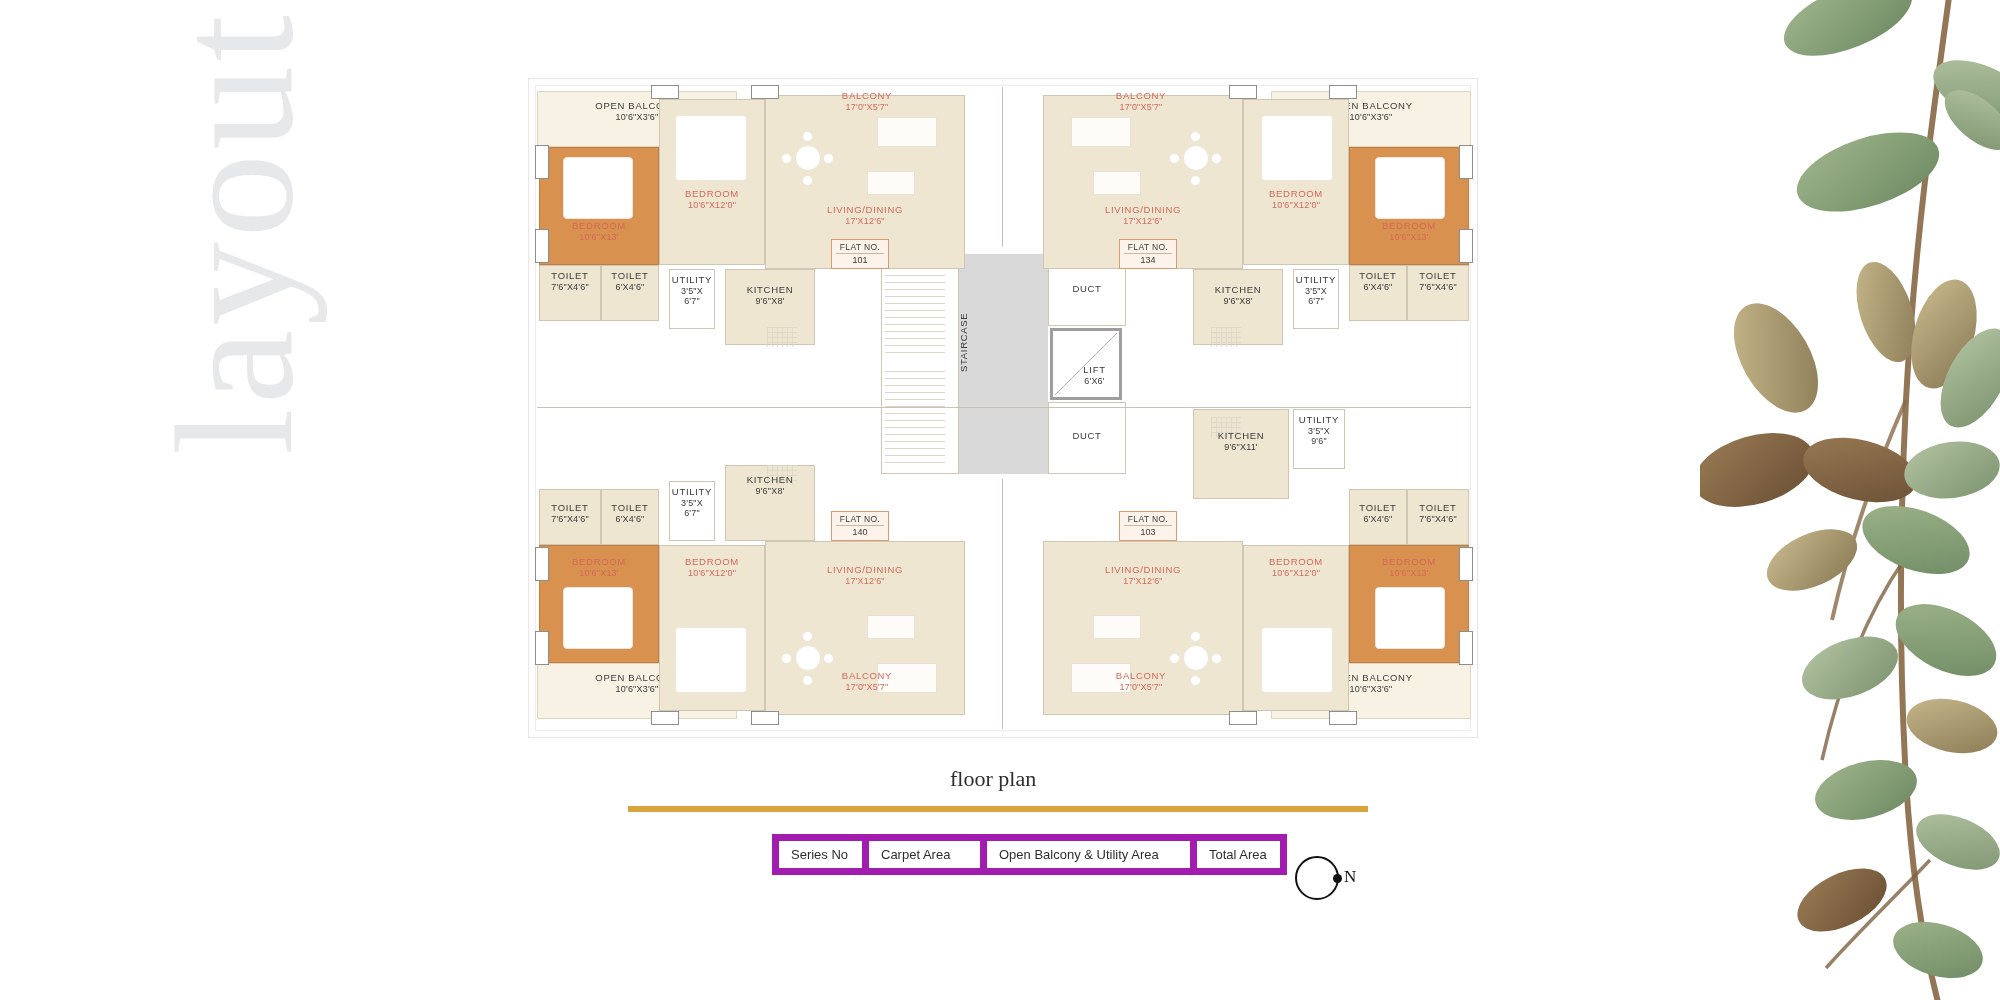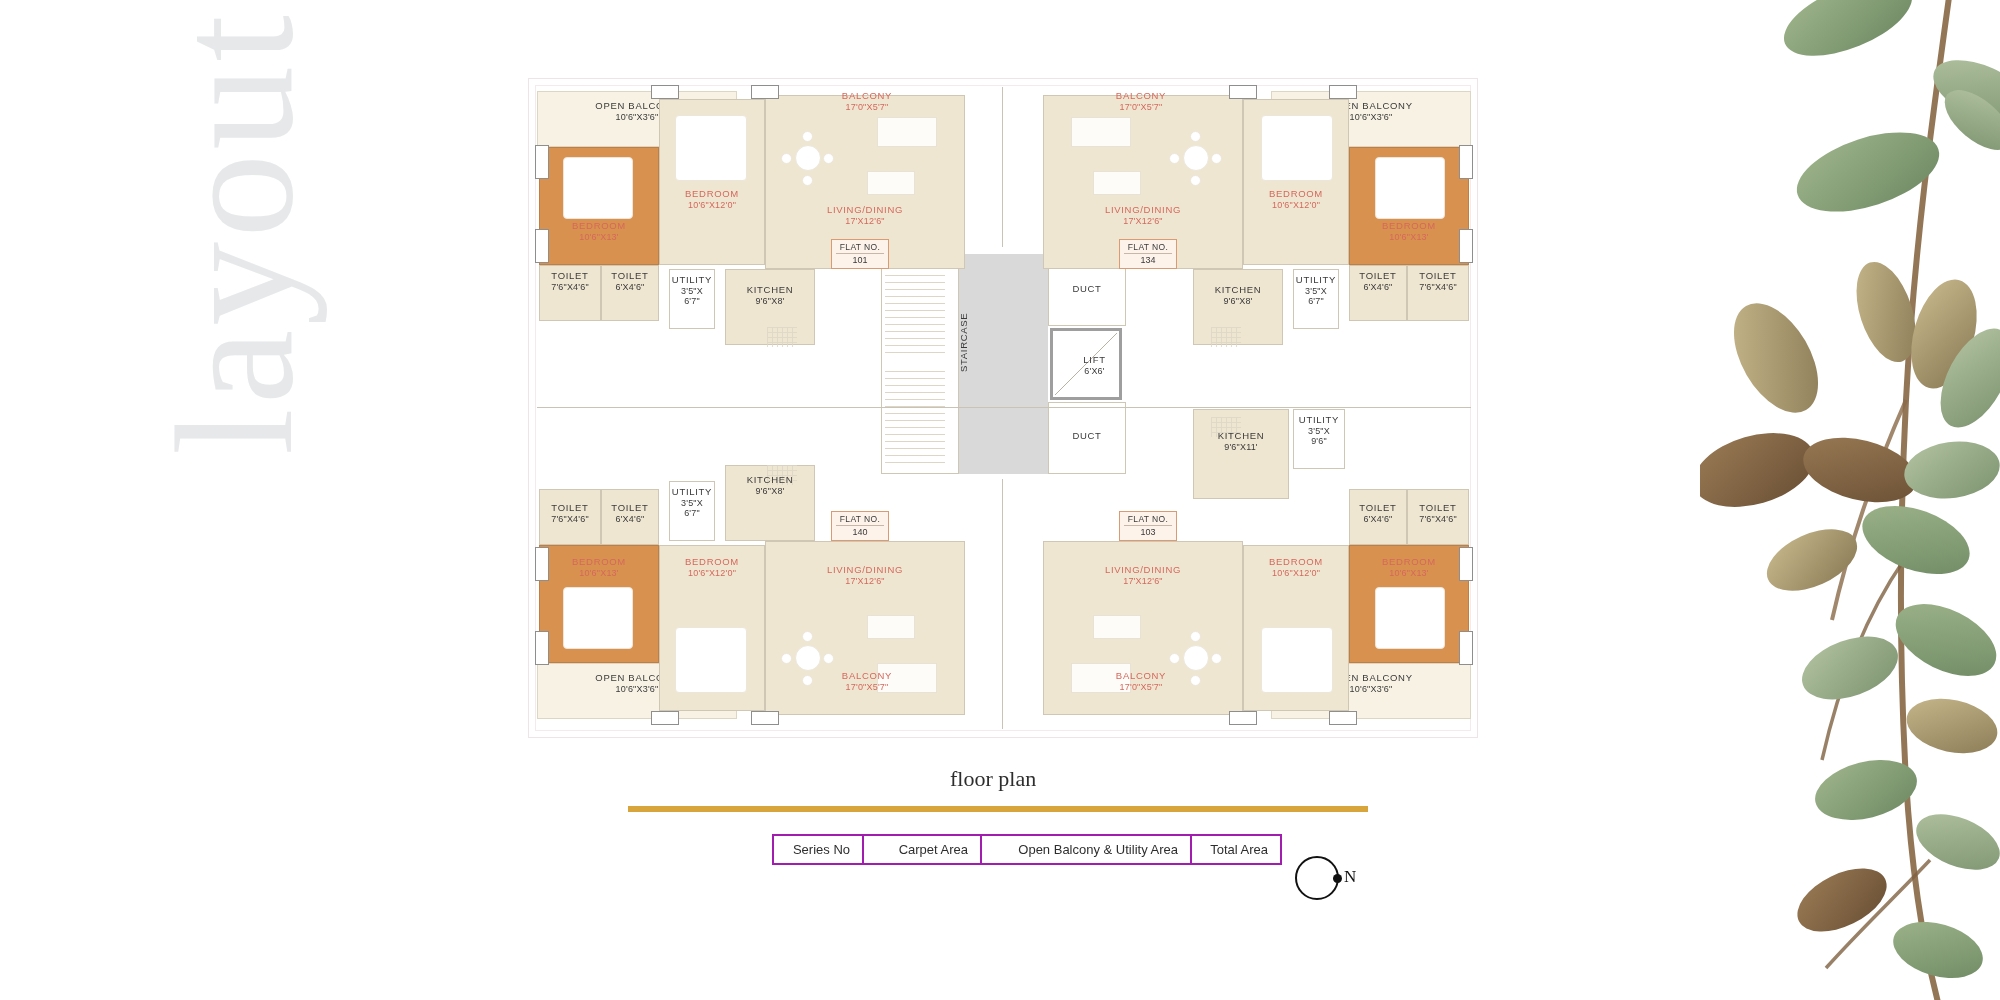--- a/index.html
+++ b/index.html
@@ -74,21 +74,21 @@
   
   #note { position:absolute; left:628px; top:855px; width:180px;
           font-family:"Liberation Serif", serif; font-size:13px; color:#222;
           line-height:1.45; }
   #note b { font-weight:bold; }
 
   
   #areatable { position:absolute; left:772px; top:834px; border-collapse:collapse;
                font-family:"Liberation Sans", sans-serif; }
   #areatable th, #areatable td {
-      border:2px solid #a21caf; text-align:right; color:#2e2e2e;
+      border:7px solid #a21caf; text-align:left; color:#2e2e2e;
       font-weight:normal; padding:6px 12px; font-size:13px; }
   #areatable th { font-size:13px; }
   .c-series { width:90px; } .c-carpet { width:118px; }
   .c-open   { width:210px; } .c-total { width:90px; }
 
   
   #compass { position:absolute; left:1295px; top:856px; width:62px; height:46px; }
   #compass .ring { position:absolute; left:0; top:0; width:44px; height:44px;
                    border:2.5px solid #111; border-radius:50%; }
   #compass .dot  { position:absolute; left:38px; top:18px; width:9px; height:9px;
@@ -120,21 +120,21 @@
 
     <div class="rm white" style="left:519px; top:175px; width:78px; height:72px;"></div>
     <div class="lbl dark" style="left:519px; top:205px; width:78px;">
       <span class="t1">DUCT</span>
     </div>
 
     <div class="rm white" style="left:521px; top:249px; width:72px; height:72px; border:3px solid #9e9e9e;"></div>
     <svg style="position:absolute; left:524px; top:252px; width:66px; height:66px;">
       <line x1="2" y1="64" x2="64" y2="2" stroke="#b8b2a4" stroke-width="1"></line>
     </svg>
-    <div class="lbl dark" style="left:521px; top:276px; width:89px;">
+    <div class="lbl dark" style="left:521px; top:286px; width:89px;">
       <span class="t1">LIFT</span>
       <span class="t2">6'X6'</span>
     </div>
 
     <div class="rm white" style="left:519px; top:323px; width:78px; height:72px;"></div>
     <div class="lbl dark" style="left:519px; top:352px; width:78px;">
       <span class="t1">DUCT</span>
     </div>
 
     <div class="thin" style="left:473px; top:8px; width:1px; height:160px;"></div>

